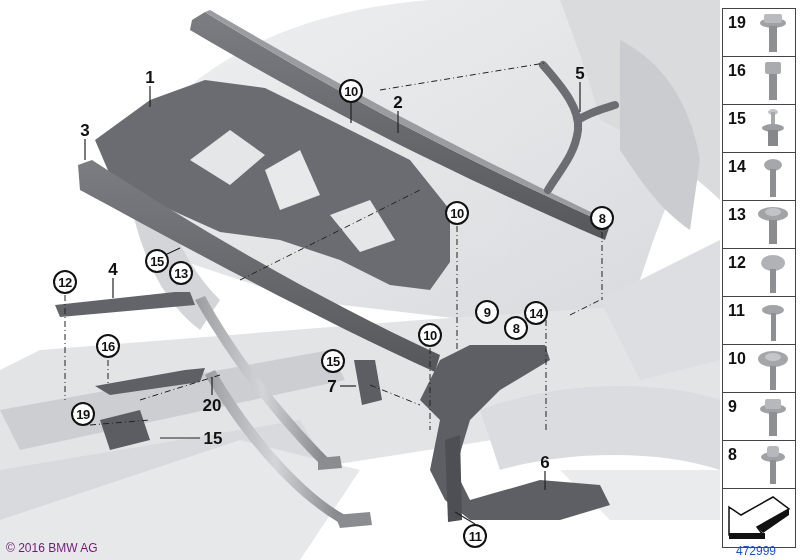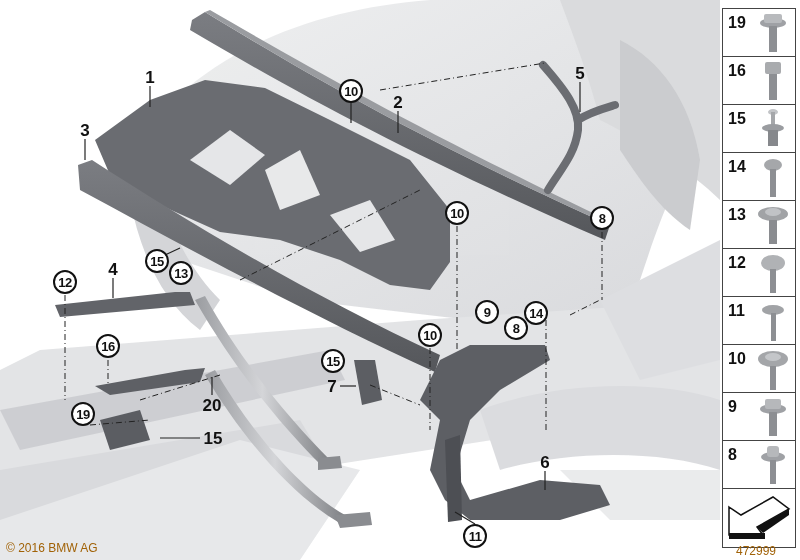--- a/index.html
+++ b/index.html
@@ -13,22 +13,22 @@
             background: #fff; box-sizing: border-box; font-weight: bold; font-size: 13px;
             display: flex; align-items: center; justify-content: center; color: #111;
             transform: translate(-50%, -50%); letter-spacing: -0.5px; }
     #legend { position: absolute; left: 722px; top: 8px; width: 72px; border: 1px solid #444;
               background: #fff; }
     .leg-cell { height: 48px; border-bottom: 1px solid #444; position: relative; box-sizing: border-box; }
     .leg-cell:last-child { border-bottom: none; }
     .leg-num { position: absolute; left: 5px; top: 5px; font-weight: bold; font-size: 16px; color: #111; }
     .leg-icon { position: absolute; left: 32px; top: 2px; width: 36px; height: 44px; }
     .leg-arrow { height: 58px; }
-    #copyright { position: absolute; left: 6px; top: 541px; font-size: 12px; color: #a16207; }
-    #diagram-id { position: absolute; left: 736px; top: 544px; font-size: 12px; color: #a16207; }
+    #copyright { position: absolute; left: 6px; top: 541px; font-size: 12px; color: #701a75; }
+    #diagram-id { position: absolute; left: 736px; top: 544px; font-size: 12px; color: #1d4ed8; }
   </style>
 </head>
 <body>
 
 <div id="stage">
   <svg width="800" height="560" viewBox="0 0 800 560">
     <defs>
       <linearGradient id="bodyG" x1="0" y1="0" x2="1" y2="1">
         <stop offset="0" stop-color="#eeeff0"></stop>
         <stop offset="1" stop-color="#d7d8db"></stop>

